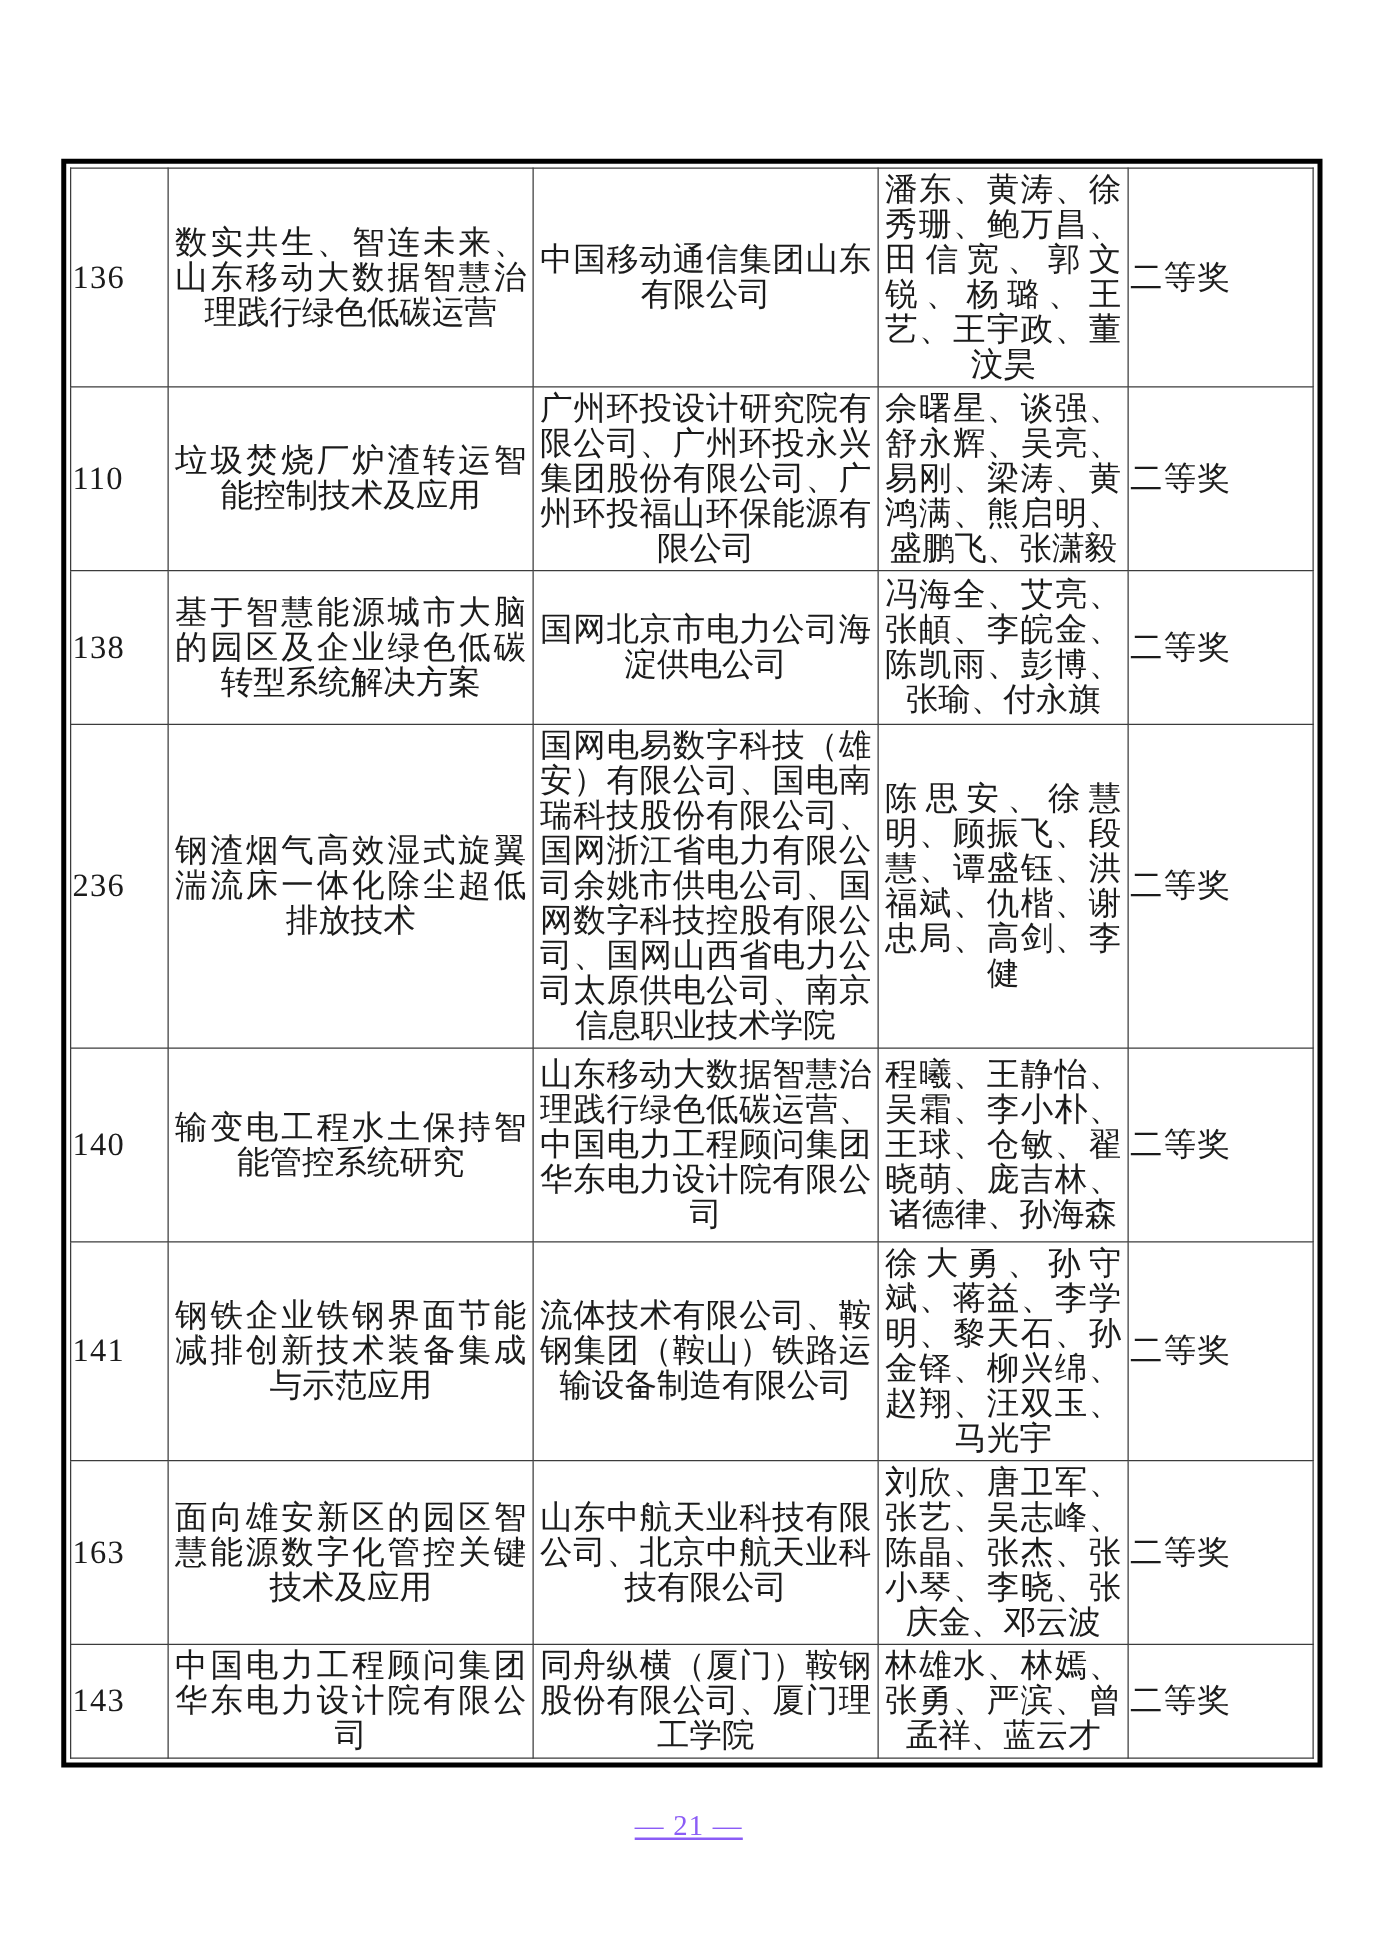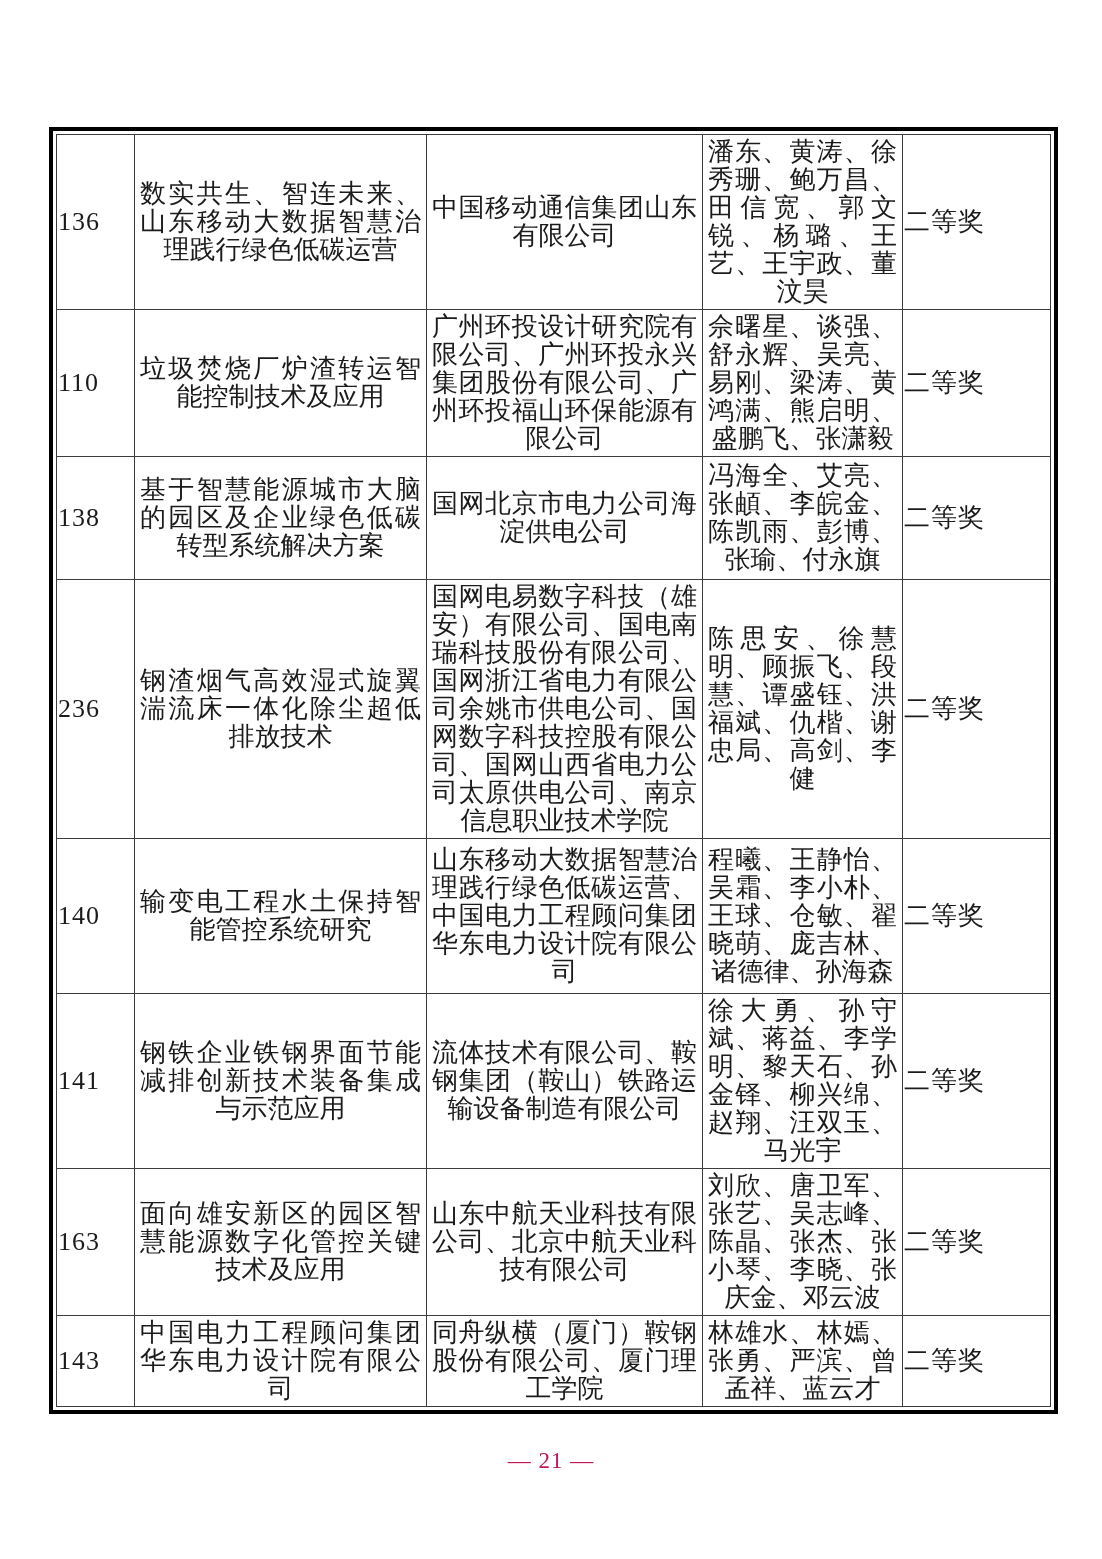--- a/index.html
+++ b/index.html
@@ -52,21 +52,22 @@
     padding: 3px 5px;
   }
   .page-footer {
     position: absolute;
     top: 1448px;
     left: 0;
     width: 100%;
     text-align: center;
     font-size: 23px;
     letter-spacing: 1px;
-    color: #be185d;
+    color: #8b5cf6;
+    text-decoration: underline;
   }
 </style>
 </head>
 <body>
 
 <div class="table-outer">
   <table class="awards">
     <colgroup>
       <col class="col-num">
       <col class="col-title">

